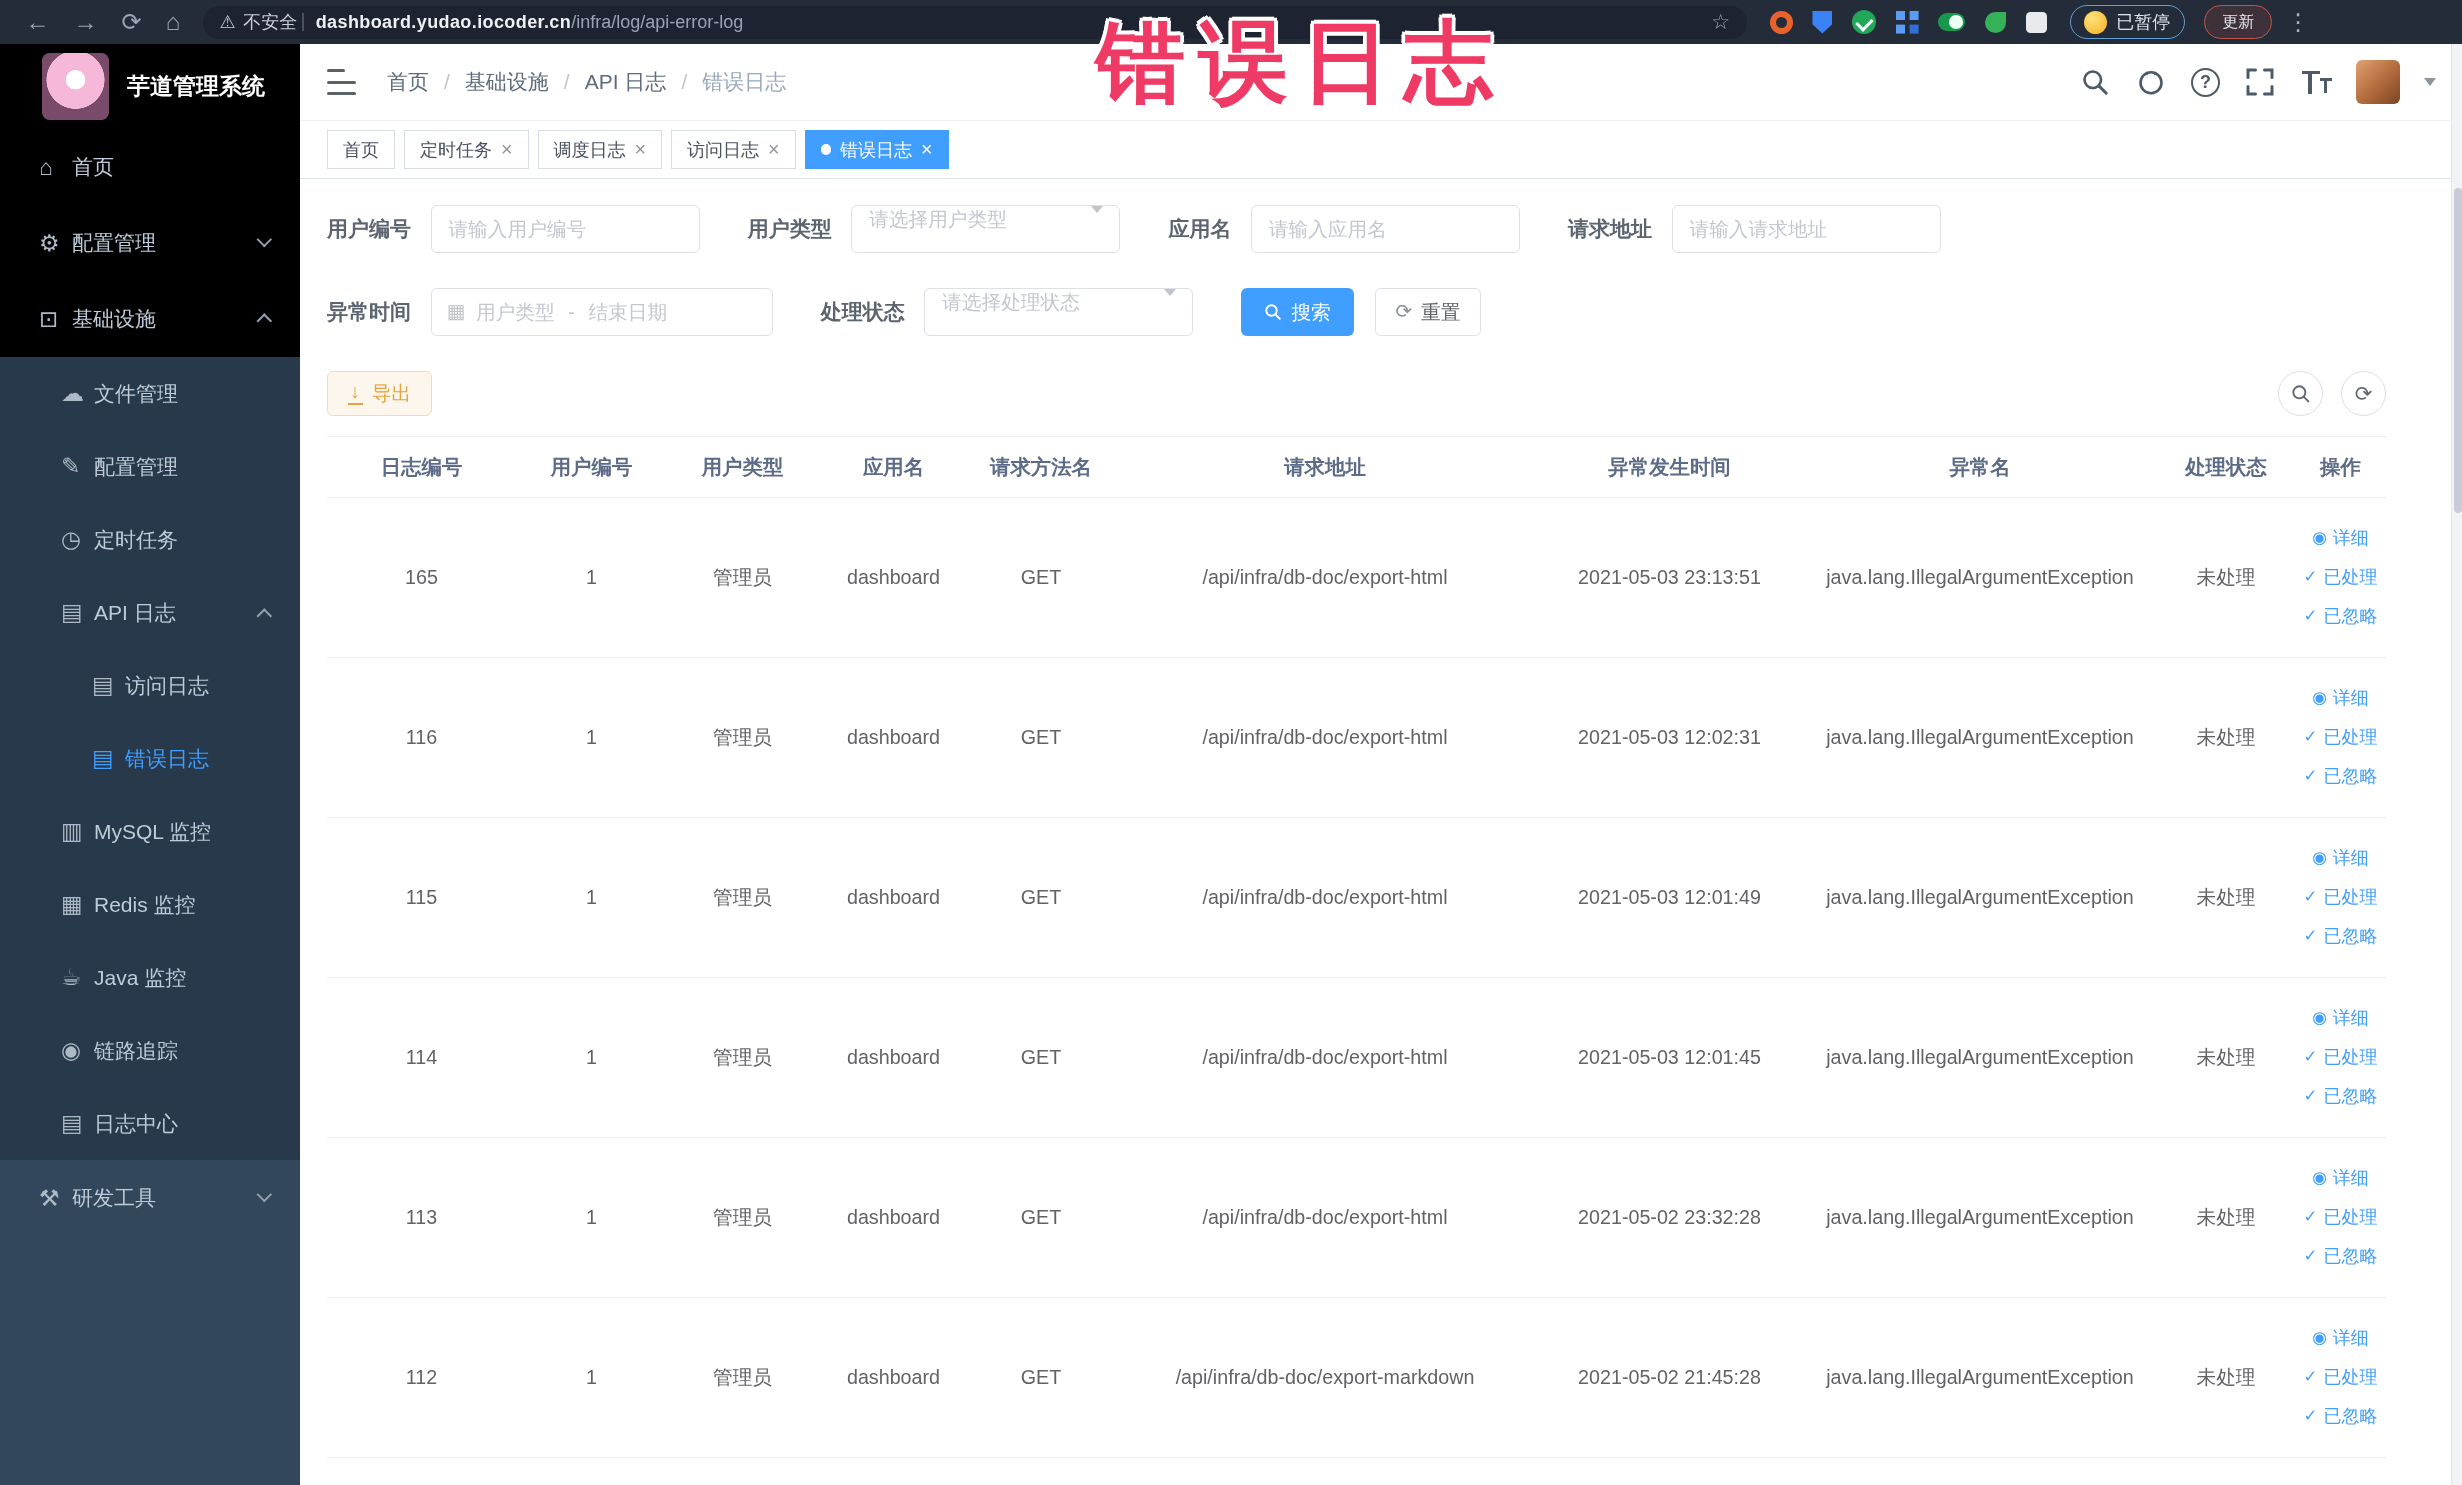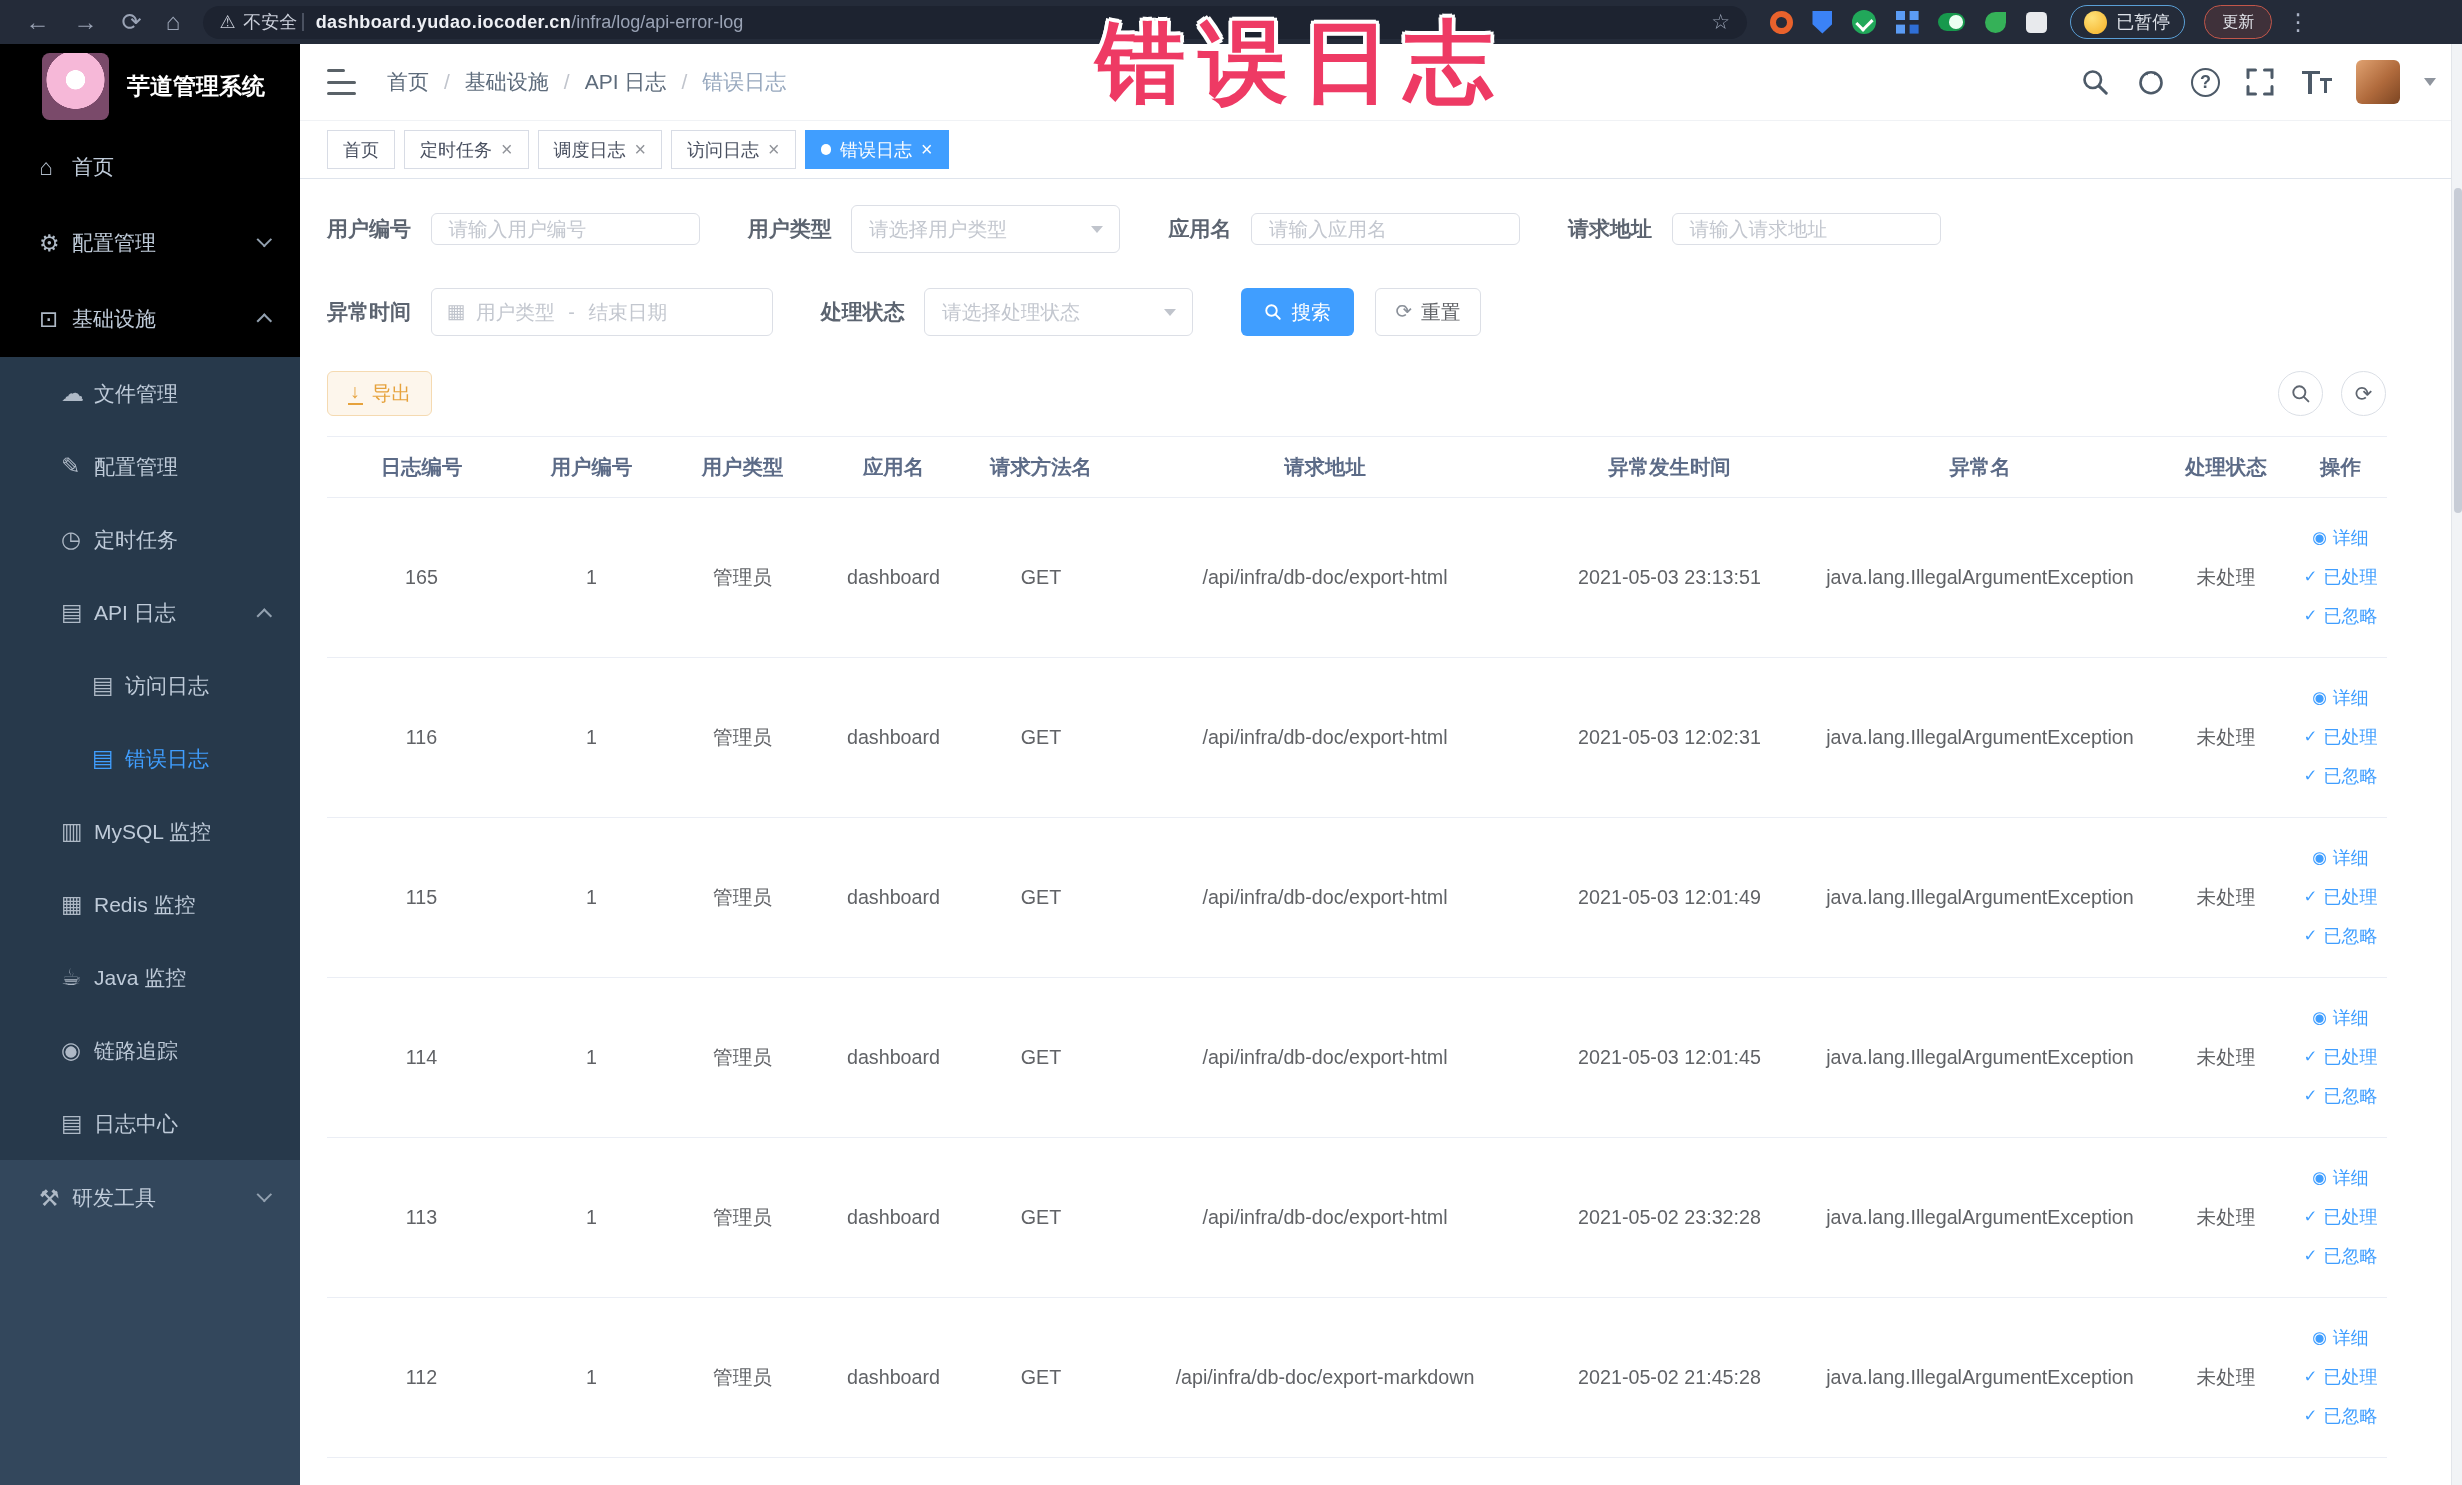--- a/index.html
+++ b/index.html
@@ -82,23 +82,23 @@
   .tab .close{font-size:19.7px;color:#909399;line-height:1}
   .tab.active{background:#409eff;border-color:#409eff;color:#fff}
   .tab.active .close{color:#fff}
   .tab-dot{width:10.6px;height:10.6px;border-radius:50%;background:#fff}
 
   
   .main{position:absolute;left:300px;top:179px;right:0;bottom:0;background:#fff;padding:26px 76px 16px 27px}
   .filter-row{display:flex;align-items:center;margin-bottom:35px}
   .f-group{display:flex;align-items:center;margin-right:48px}
   .f-label{font-size:21px;font-weight:700;color:#5c6470;margin-right:19.7px;white-space:nowrap}
-  .f-input{width:269px;height:32px;border:1.5px solid #dcdfe6;border-radius:6px;padding:0 16.7px;font-size:19.7px;color:#606266;background:#fff;outline:none;font-family:inherit}
+  .f-input{width:269px;height:48px;border:1.5px solid #dcdfe6;border-radius:6px;padding:0 16.7px;font-size:19.7px;color:#606266;background:#fff;outline:none;font-family:inherit}
   .f-input::placeholder{color:#c3c7cf}
-  .f-select{width:269px;height:48px;border:1.5px solid #dcdfe6;border-radius:6px;padding:0 16.7px;display:flex;align-items:center;justify-content:space-between;cursor:pointer;background:#fff}
+  .f-select{width:269px;height:48px;border:1.5px solid #dcdfe6;border-radius:6px;padding:0 16.7px;display:flex;align-items:flex-start;justify-content:space-between;cursor:pointer;background:#fff}
   .ph{font-size:19.7px;color:#c3c7cf;white-space:nowrap}
   .sel-caret{width:0;height:0;border-left:6.8px solid transparent;border-right:6.8px solid transparent;border-top:7.6px solid #c0c4cc}
   .date-range{width:342px;height:48px;border:1.5px solid #dcdfe6;border-radius:6px;padding:0 15px;display:flex;align-items:center;gap:10.6px;background:#fff;cursor:pointer}
   .cal-icon{color:#c0c4cc;font-size:19.7px;line-height:1}
   .dr-sep{color:#c3c7cf;font-size:19.7px;margin:0 3px}
   .btn{height:48px;border-radius:6px;display:inline-flex;align-items:center;gap:9px;font-size:19.7px;cursor:pointer;border:none;font-family:inherit}
   .btn-search{background:#409eff;color:#fff;padding:0 23px}
   .btn-reset{background:#fff;color:#606266;border:1.5px solid #dcdfe6;padding:0 19.7px;margin-left:21px}
   .reset-ic{color:#8a9099;font-size:19.7px;line-height:1}
   .export-row{display:flex;align-items:center;justify-content:space-between;margin-bottom:19.7px}

